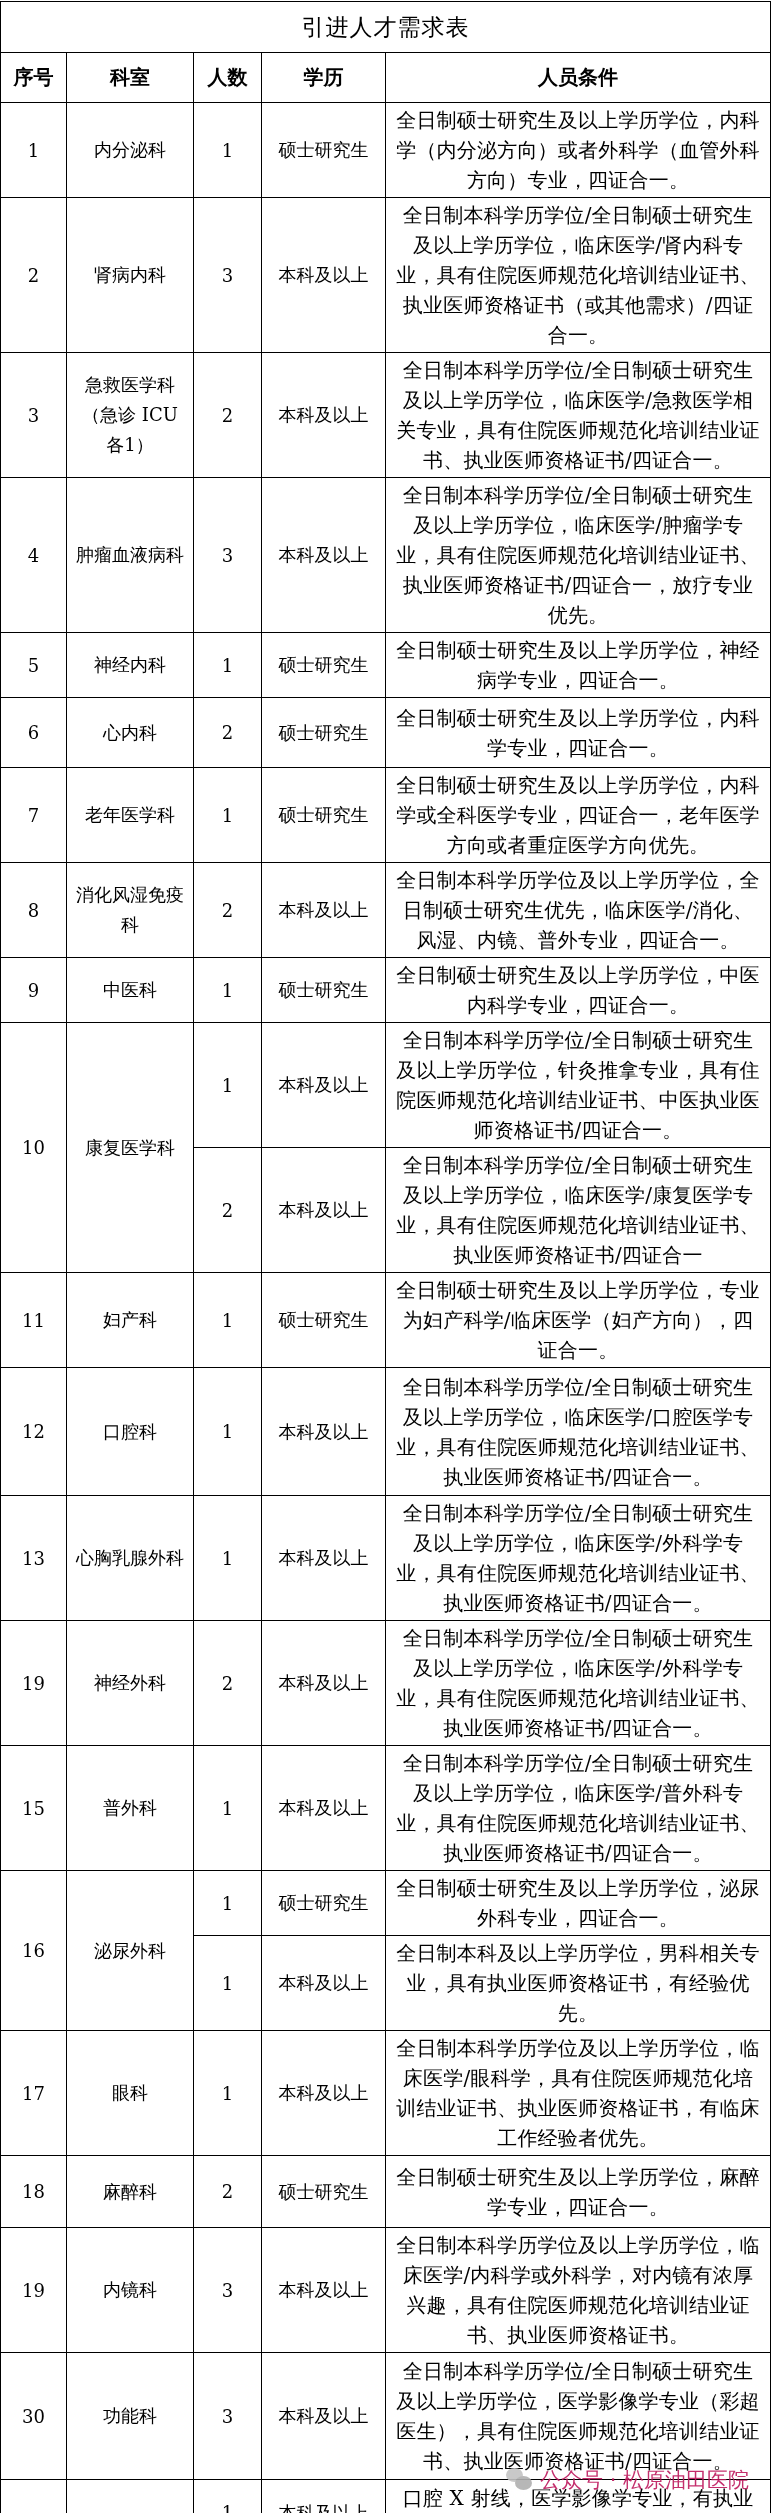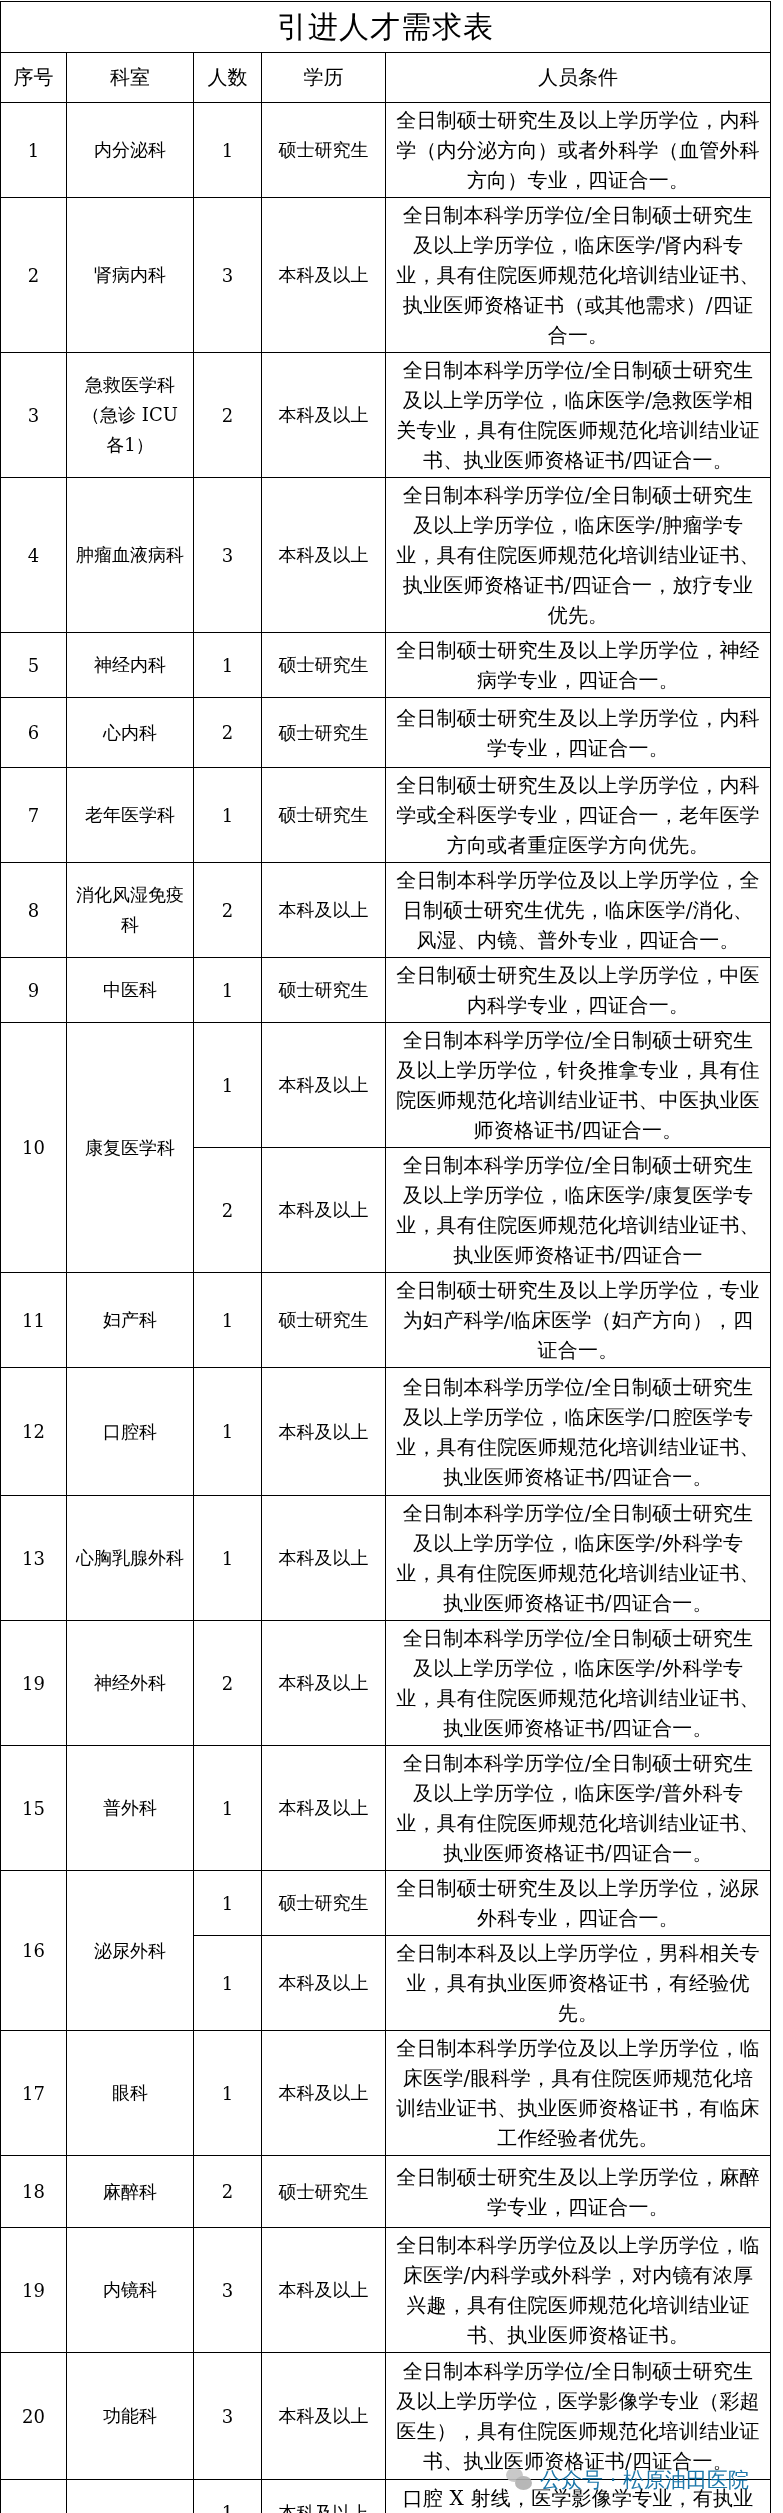--- a/index.html
+++ b/index.html
@@ -1,27 +1,27 @@
 <!DOCTYPE html>
 <html><head>
 <meta charset="utf-8">
 <style>
   html, body { margin: 0; padding: 0; background: #ffffff; }
   body { width: 783px; height: 2513px; position: relative; overflow: hidden;
          font-family: "DejaVu Serif", "Liberation Serif", serif; color: #000; }
   .tbl { position: absolute; left: 0; top: 1px; width: 770px; border-collapse: collapse; table-layout: fixed; }
   .tbl td, .tbl th { border: 1.5px solid #000; padding: 0; text-align: center; vertical-align: middle; }
-  .title-cell { height: 50px; font-family: Liberation Sans, sans-serif; font-size: 30px; font-weight: normal; letter-spacing: 1px; }
-  .hdr th { height: 49px; font-family: "DejaVu Sans", "Liberation Sans", sans-serif; font-size: 20px; font-weight: normal; }
+  .title-cell { height: 50px; font-family: Liberation Sans, sans-serif; font-size: 23px; font-weight: normal; letter-spacing: 1px; }
+  .hdr th { height: 49px; font-family: "DejaVu Sans", "Liberation Sans", sans-serif; font-size: 20px; font-weight: bold; }
   .c-no { font-size: 18px; }
   .c-dept { font-size: 18px; line-height: 30px; padding: 8px 6px !important; }
   .c-num { font-size: 18px; }
   .c-edu { font-size: 18px; }
   .c-req { text-align: center; font-size: 20px; line-height: 30px; padding: 2px 8px 2px 8px !important; letter-spacing: 0.2px; }
-  .watermark { position: absolute; left: 506px; top: 2466px; display: flex; align-items: center; gap: 8px; color: #0369a1;
+  .watermark { position: absolute; left: 506px; top: 2466px; display: flex; align-items: center; gap: 8px; color: #be185d;
                font-family: "DejaVu Sans", "Liberation Sans", sans-serif; font-size: 21px; opacity: 0.9; }
   .wm-icon { width: 26px; height: 24px; position: relative; }
   .wm-icon .b1 { position: absolute; left: 0; top: 0; width: 17px; height: 14px; background: #c4c4c4; border-radius: 50%; }
   .wm-icon .b2 { position: absolute; left: 9px; top: 8px; width: 17px; height: 14px; background: #b0b0b0; border-radius: 50%; }
 </style>
 </head>
 <body>
 
 <table class="tbl">
   <colgroup>
@@ -181,21 +181,21 @@
         <td class="c-req">全日制硕士研究生及以上学历学位，麻醉学专业，四证合一。</td>
       </tr>
       <tr style="height: 124px;">
         <td class="c-no">19</td>
         <td class="c-dept">内镜科</td>
         <td class="c-num">3</td>
         <td class="c-edu">本科及以上</td>
         <td class="c-req">全日制本科学历学位及以上学历学位，临床医学/内科学或外科学，对内镜有浓厚兴趣，具有住院医师规范化培训结业证书、执业医师资格证书。</td>
       </tr>
       <tr style="height: 127px;">
-        <td class="c-no">20</td>
+        <td class="c-no">30</td>
         <td class="c-dept">功能科</td>
         <td class="c-num">3</td>
         <td class="c-edu">本科及以上</td>
         <td class="c-req">全日制本科学历学位/全日制硕士研究生及以上学历学位，医学影像学专业（彩超医生），具有住院医师规范化培训结业证书、执业医师资格证书/四证合一。</td>
       </tr>
       <tr style="height: 66px;">
         <td class="c-no" rowspan="2">21</td>
         <td class="c-dept" rowspan="2">放射科</td>
         <td class="c-num">1</td>
         <td class="c-edu">本科及以上</td>

